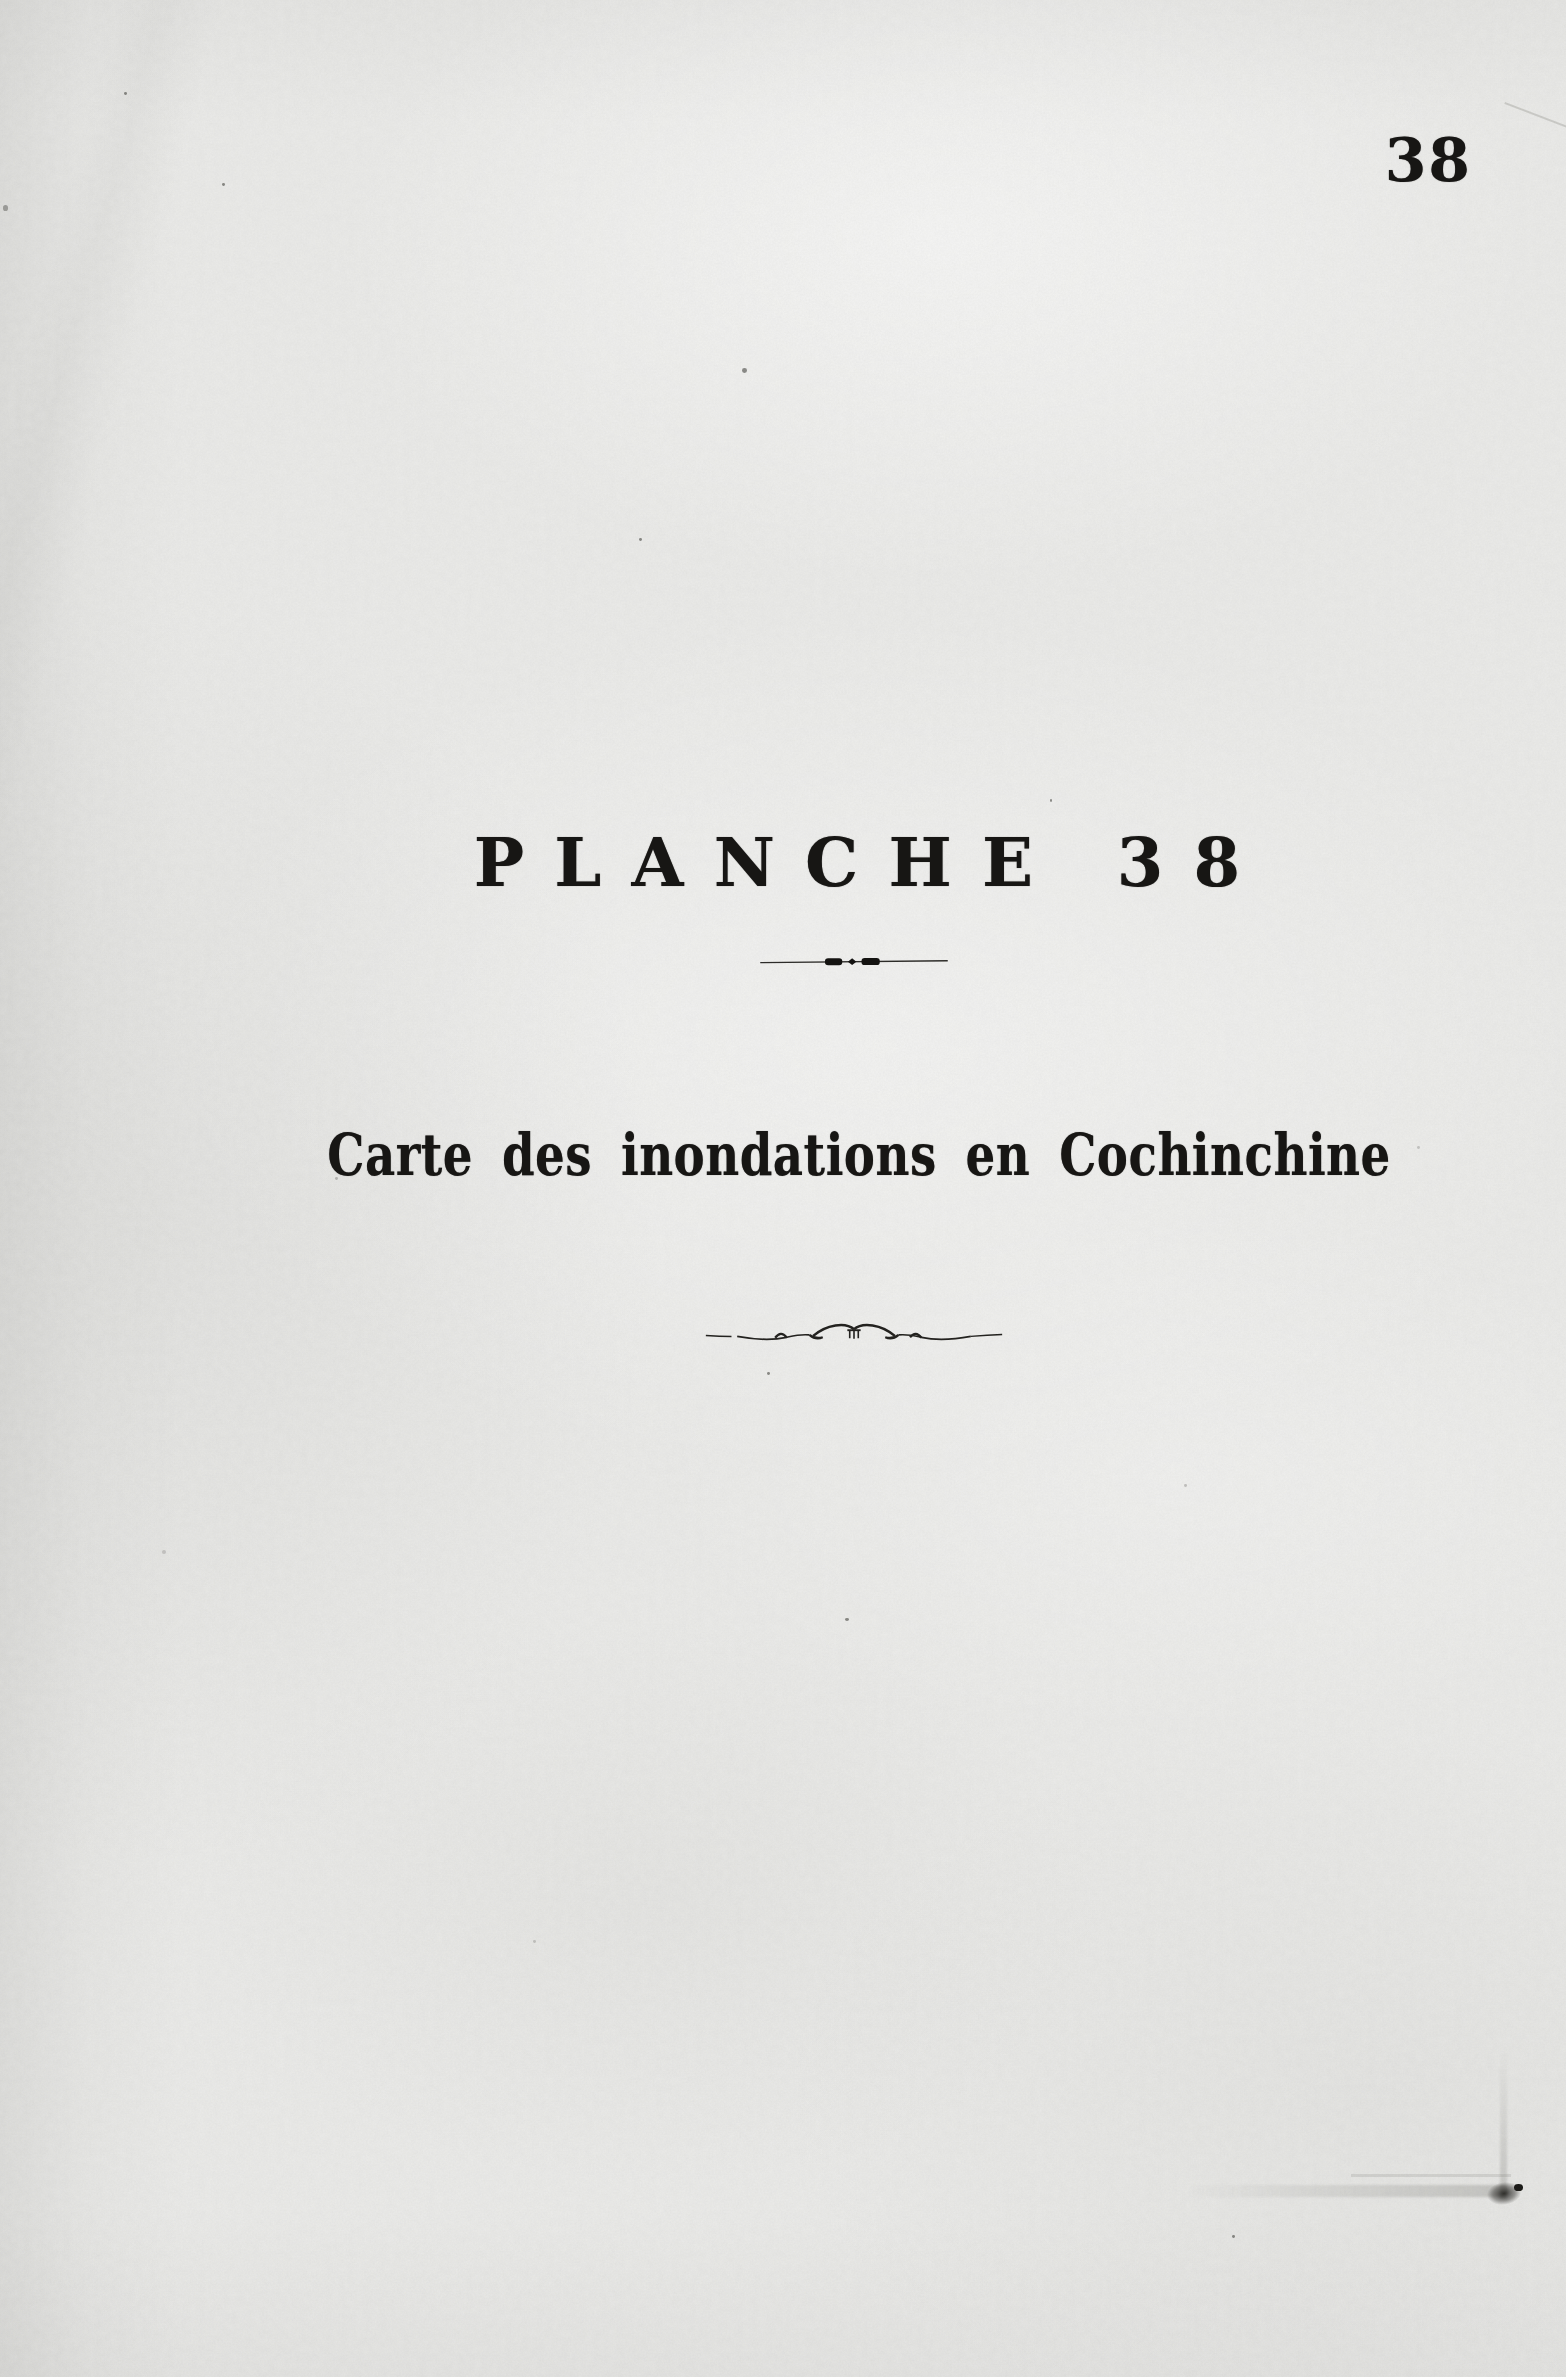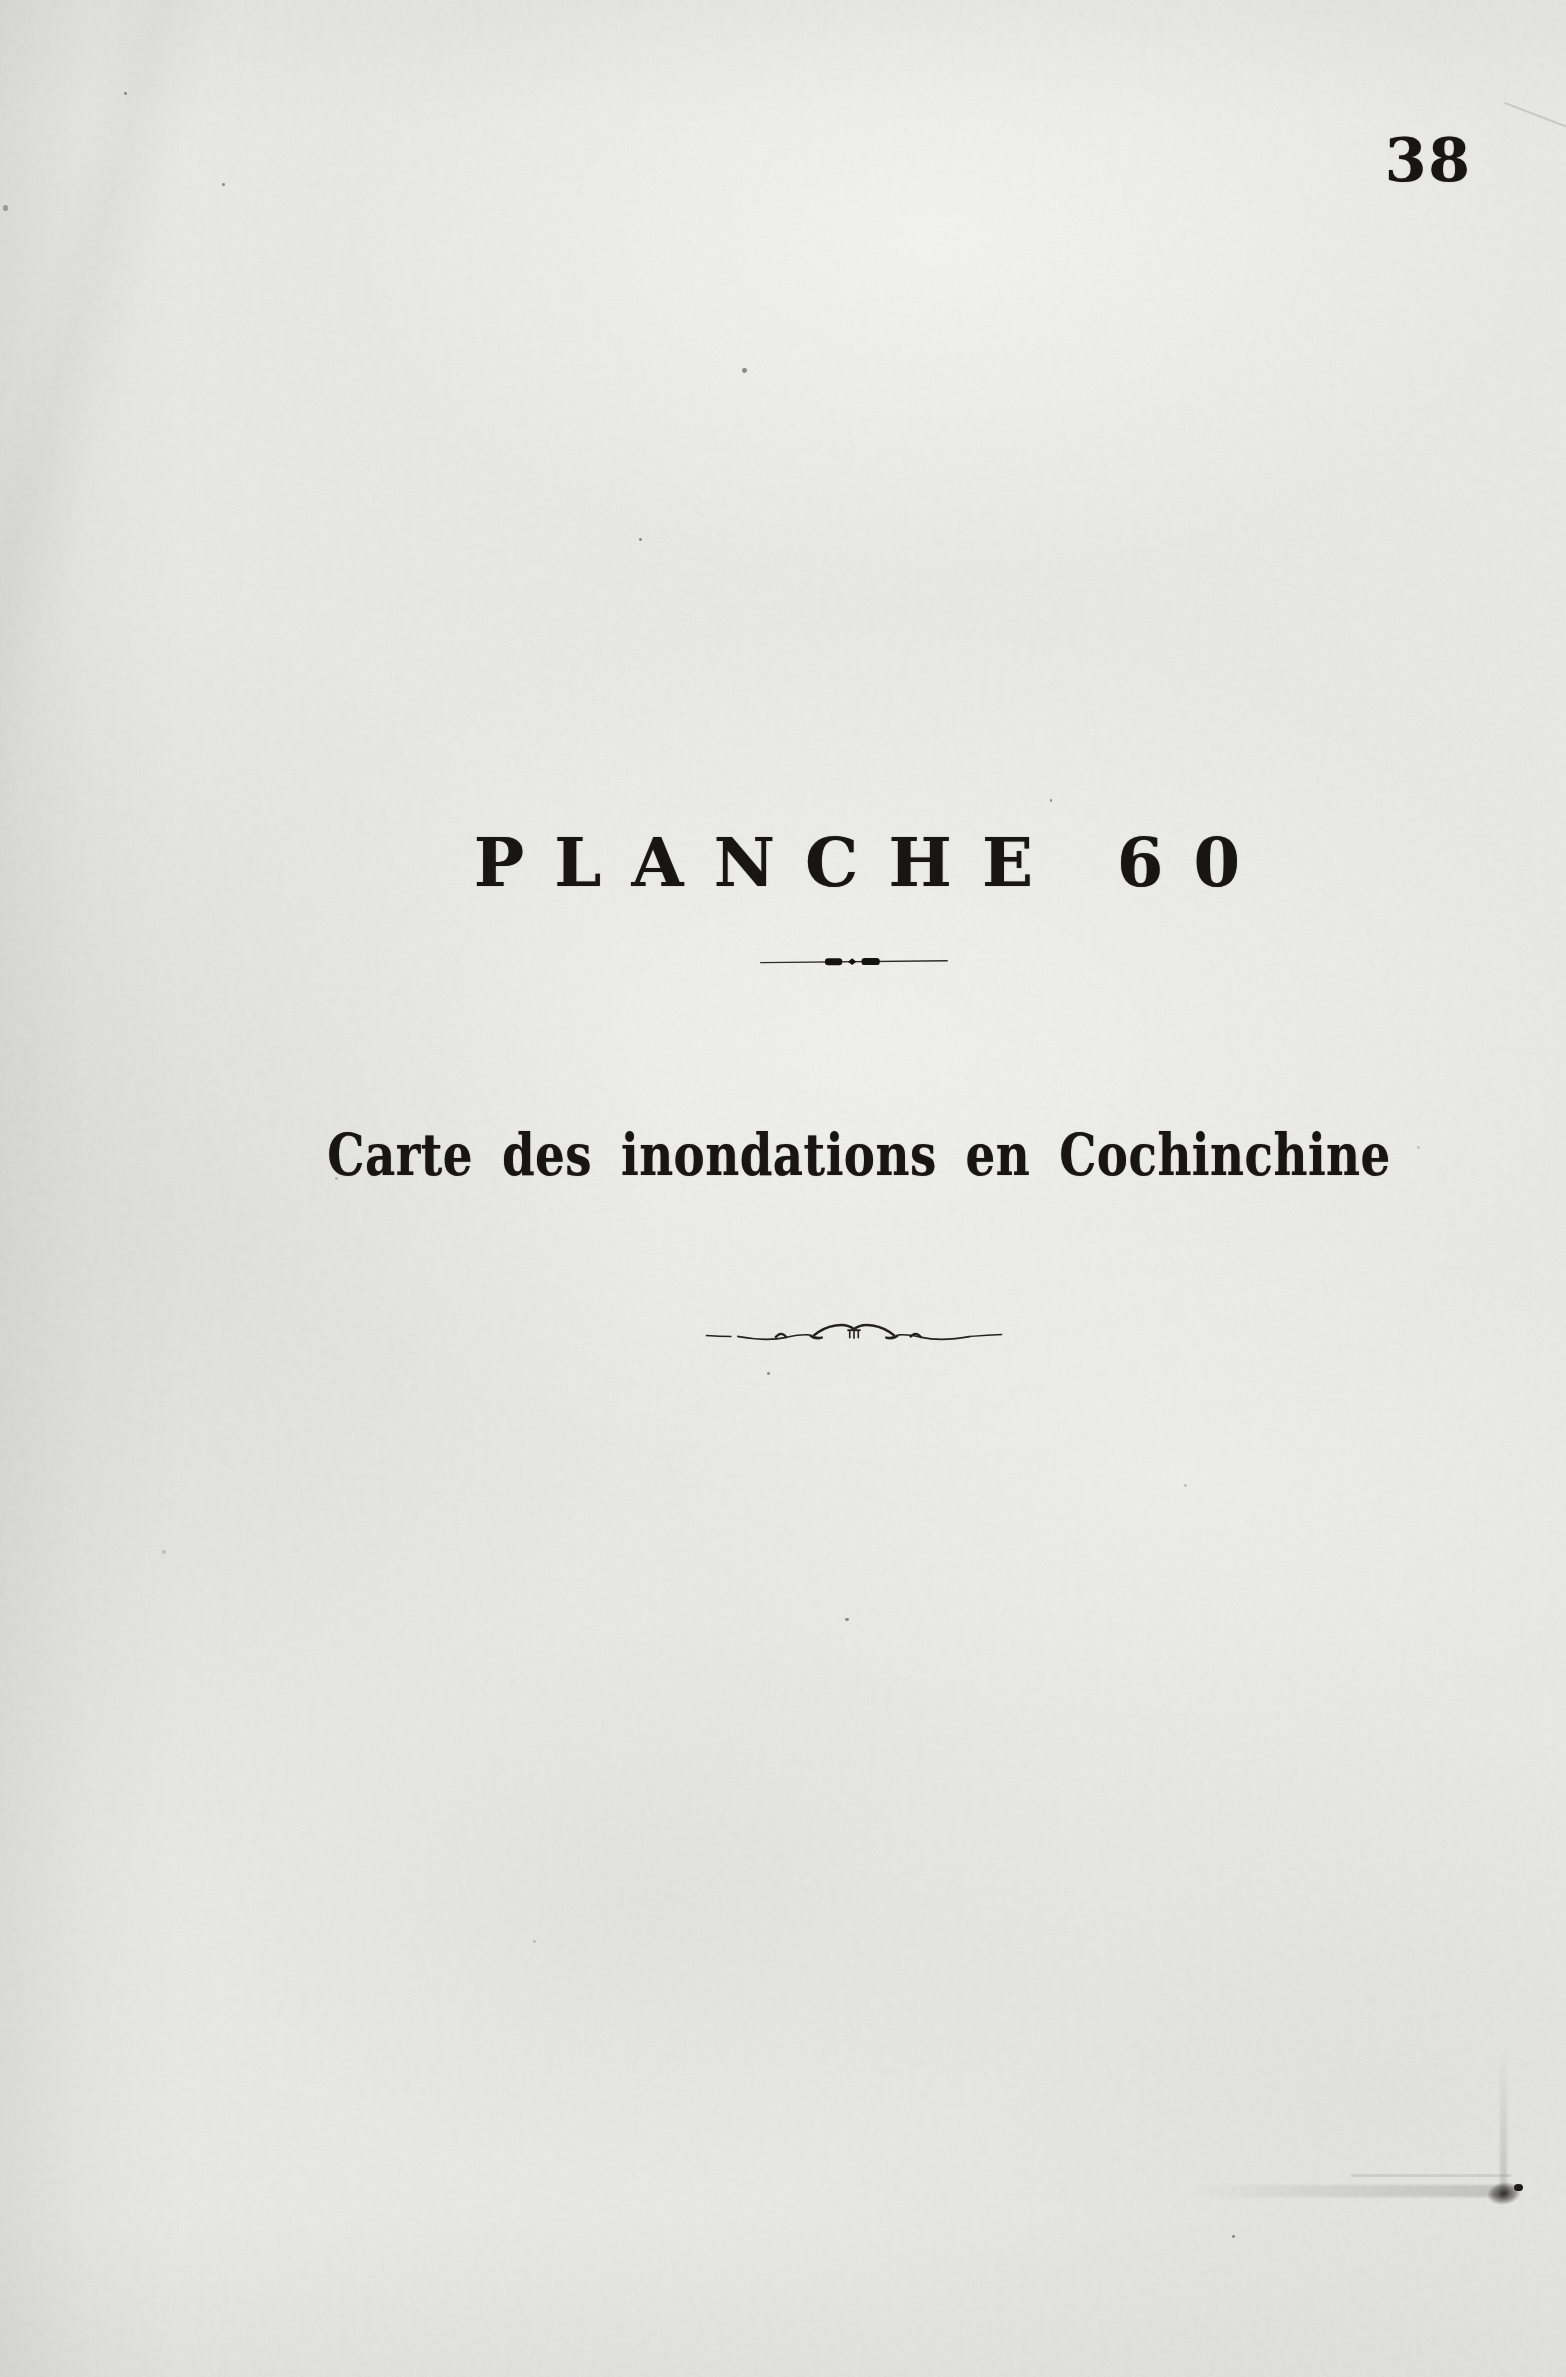--- a/index.html
+++ b/index.html
@@ -154,21 +154,21 @@
       <feColorMatrix type="matrix" values="0 0 0 0 1  0 0 0 0 1  0 0 0 0 0.99  0 0 0 0.20 0"></feColorMatrix>
     </filter>
     <rect width="100%" height="100%" filter="url(#gDark)" opacity="0.55"></rect>
     <rect width="100%" height="100%" filter="url(#gLight)" opacity="0.7"></rect>
   </svg>
 
   <div class="page-number ink">38</div>
 
   <div class="crease"></div>
 
-  <h1 class="plate-title ink">PLANCHE 60</h1>
+  <h1 class="plate-title ink">PLANCHE 38</h1>
 
   <div class="divider-top">
     <svg width="194" height="15" viewBox="0 0 204 16" xmlns="http://www.w3.org/2000/svg">
       <path d="M2 9.3 L202 7.2" stroke="#2c2b28" stroke-width="1.4" fill="none"></path>
       <rect x="71" y="4.4" width="18.5" height="7.6" rx="3.4" fill="#141311"></rect>
       <path d="M95.5 8.2 L100 4.4 L104.5 8.2 L100 11.8 Z" fill="#141311"></path>
       <rect x="110" y="4.2" width="19.5" height="7.6" rx="3.4" fill="#141311"></rect>
     </svg>
   </div>
 

